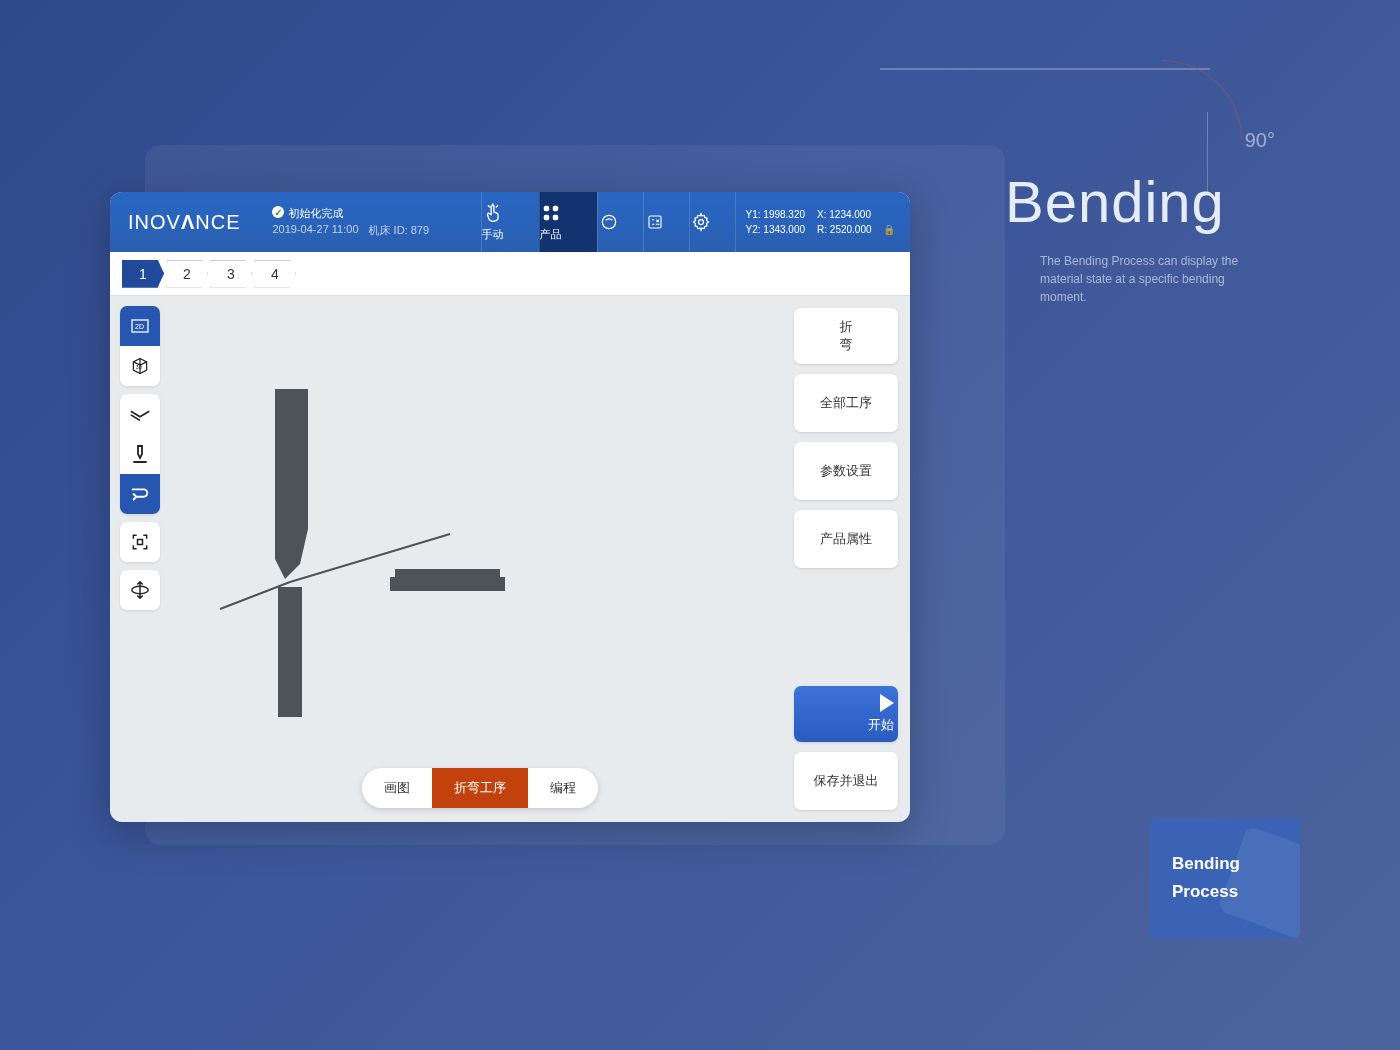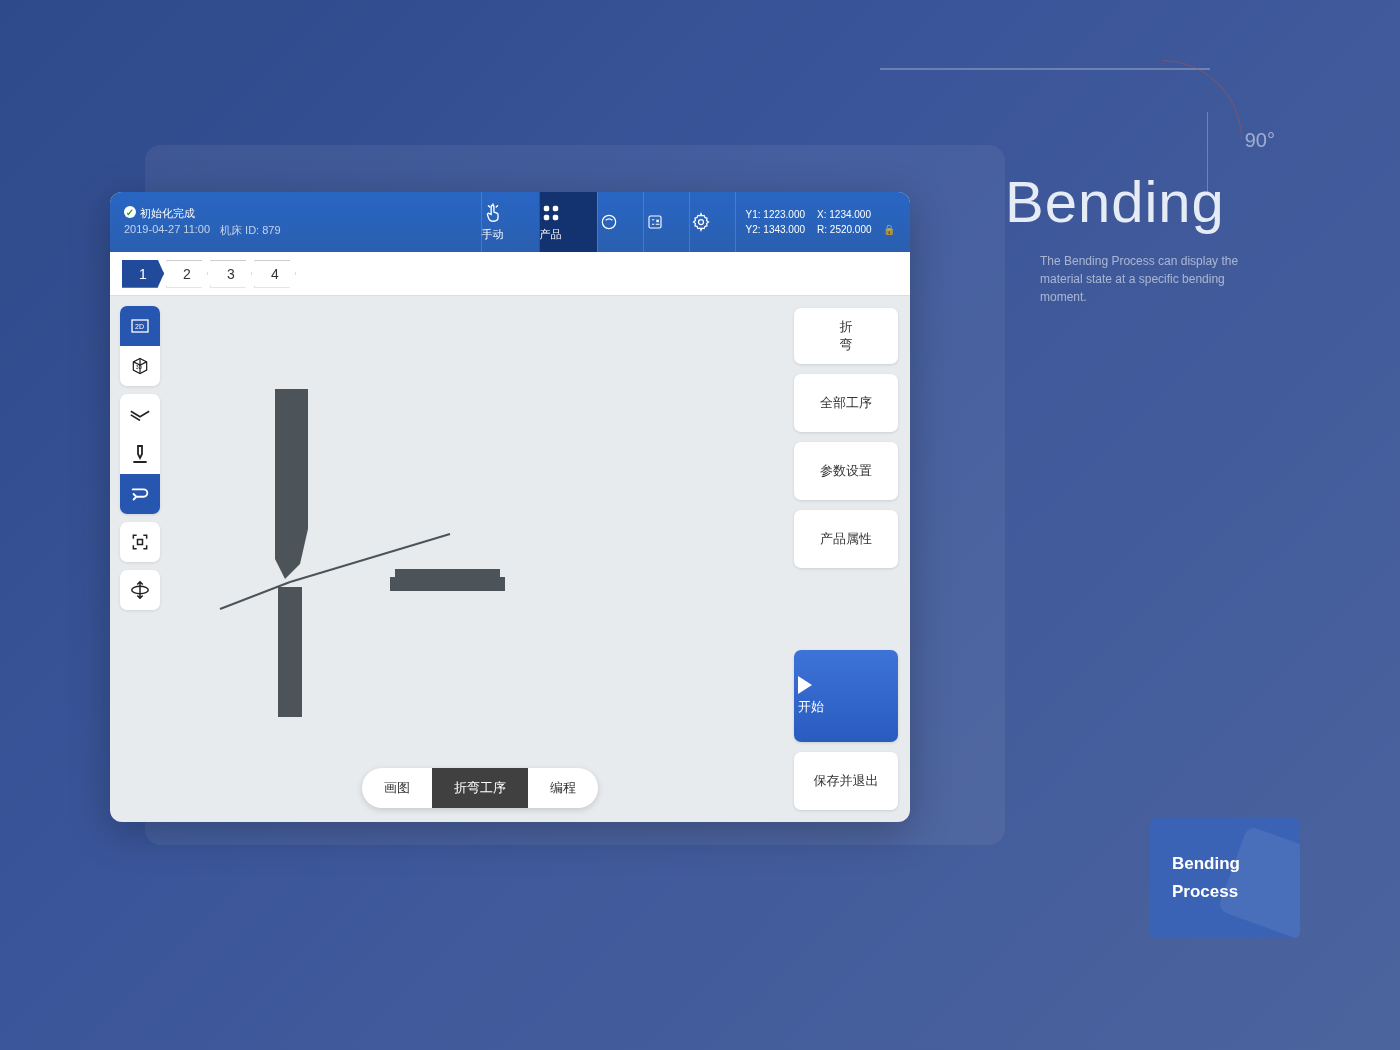--- a/index.html
+++ b/index.html
@@ -43,26 +43,26 @@
 .workarea { flex:1; display:flex; position:relative; }
 .left-tools { width:60px; padding:10px 10px; display:flex; flex-direction:column; gap:8px; }
 .tool-group { background:#fff; border-radius:7px; box-shadow:0 1px 3px rgba(0,0,0,.1); display:flex; flex-direction:column; overflow:hidden; }
 .tool { width:40px; height:40px; display:flex; align-items:center; justify-content:center; cursor:pointer; color:#222; }
 .tool.active { background:#2756b0; color:#fff; }
 .canvas { flex:1; display:flex; align-items:center; position:relative; }
 .bending-shape { position:relative; width:340px; height:360px; }
 .right-panel { width:120px; padding:12px 12px 12px 4px; display:flex; flex-direction:column; gap:10px; }
 .btn { background:#fff; border-radius:7px; box-shadow:0 1px 3px rgba(0,0,0,.12); padding:20px 4px; font-size:13px; color:#333; text-align:center; cursor:pointer; }
 .btn.tall { padding:10px 4px; line-height:1.4; }
-.btn.primary { background:linear-gradient(#3d72d6,#2a5cc0); color:#fff; padding:26px 4px; display:flex; flex-direction:column; align-items:flex-start; gap:4px; }
+.btn.primary { background:linear-gradient(#3d72d6,#2a5cc0); color:#fff; padding:8px 4px; display:flex; flex-direction:column; align-items:flex-end; gap:4px; }
 .btn.primary .play { width:0; height:0; border-left:14px solid #fff; border-top:9px solid transparent; border-bottom:9px solid transparent; }
 .spacer { flex:1; }
 .bottom-seg { position:absolute; bottom:14px; left:50%; transform:translateX(-50%); display:flex; background:#fff; border-radius:24px; box-shadow:0 2px 6px rgba(0,0,0,.15); overflow:hidden; }
 .seg { padding:11px 22px; font-size:13px; color:#333; cursor:pointer; }
-.seg.active { background:#404040; color:#fff; }
+.seg.active { background:#c2410c; color:#fff; }
 svg { display:block; }
 </style>
 </head>
 <body>
 
 <div class="deco-top-line"></div>
 <div class="deco-arc"></div>
 <div class="deco-angle-label">90°</div>
 <div class="deco-vline"></div>
 <div class="side-title">Bending</div>
@@ -71,20 +71,25 @@
 <div class="badge-card">
   <div class="line">Bending</div>
   <div class="line">Process</div>
 </div>
 
 <div class="ghost-window"></div>
 
 <div class="app-window">
 
   <div class="topbar">
+    <div class="logo">
+      <span>INOV</span>
+        <b>Λ</b>
+        <span>NCE</span>
+    </div>
     <div class="status-block">
       <div class="row">
           <span class="dot-ok"></span>
           <span>初始化完成</span>
         </div>
       <div class="sub">
           <span>2019-04-27 11:00</span>
           <span>机床 ID: 879</span>
         </div>
     </div>
@@ -128,21 +133,21 @@
       <div class="nav-tab iconbar">
         <div class="ico">
             <svg width="20" height="20" viewBox="0 0 24 24" fill="none" stroke="#fff" stroke-width="1.5">
               <circle cx="12" cy="12" r="3"></circle>
               <path d="M12 2l1 2.5 2.7-.5 1 2.5 2.5 1-.5 2.7L21 12l-2.3 1.8.5 2.7-2.5 1-1 2.5-2.7-.5L12 22l-1-2.5-2.7.5-1-2.5-2.5-1 .5-2.7L3 12l2.3-1.8-.5-2.7 2.5-1 1-2.5 2.7.5z"></path>
             </svg>
           </div>
       </div>
       <div class="coords">
         <div class="crow">
-            <span>Y1: 1223.000</span>
+            <span>Y1: 1998.320</span>
             <span>X: 1234.000</span>
           </div>
         <div class="crow">
             <span>Y2: 1343.000</span>
             <span>R: 2520.000</span>
             <span class="lock">🔒</span>
           </div>
       </div>
     </div>
   </div>

